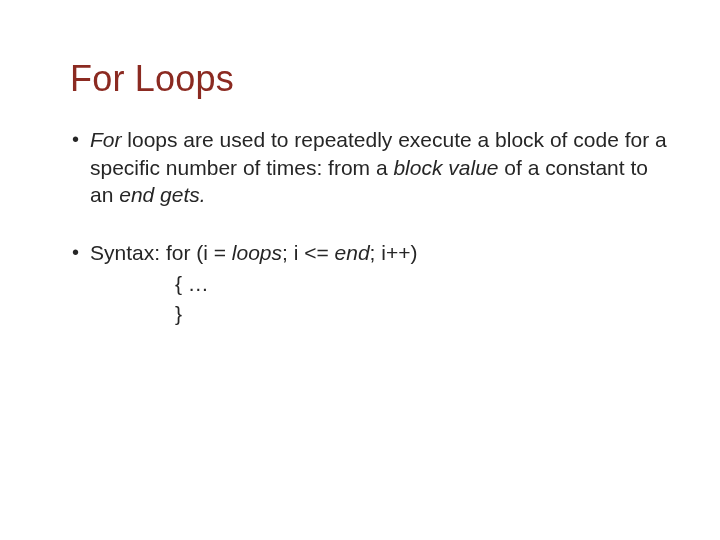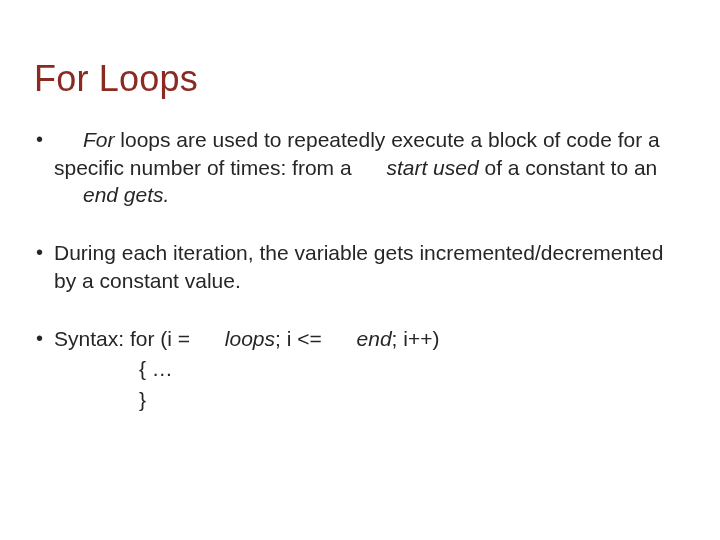--- a/index.html
+++ b/index.html
@@ -8,21 +8,21 @@
     width: 720px;
     height: 540px;
     background: #ffffff;
     font-family: Arial, "Helvetica Neue", Helvetica, sans-serif;
     color: #222;
   }
   .slide {
     box-sizing: border-box;
     width: 720px;
     height: 540px;
-    padding: 58px 48px 40px 32px;
+    padding: 58px 48px 40px 68px;
     position: relative;
   }
   .title {
     font-size: 36px;
     font-weight: 400;
     color: #8b2a21;
     letter-spacing: 0.2px;
     margin: 0 0 26px 2px;
   }
   ul.bullets {
@@ -40,21 +40,21 @@
   }
   ul.bullets > li::before {
     content: "•";
     position: absolute;
     left: 0;
     top: 0;
     color: #262626;
     font-size: 20px;
     line-height: 1.32;
   }
-  .italic { font-style: italic; margin-left: 29px; }
+  .italic { font-style: italic; }
   .syntax-block {
     margin-top: 2px;
     margin-left: 85px; 
     font-size: 21px;
     line-height: 1.45;
     color: #262626;
   }
   .label-syntax {
     display: inline;
     margin-top: 44px;
@@ -62,26 +62,23 @@
 </style>
 </head>
 <body>
 
 <div class="slide">
   <h1 class="title">For Loops</h1>
 
   <ul class="bullets">
 
     <li>
-      <span class="italic">For</span><span> loops are used to repeatedly execute a block of code for a specific number of times: from a </span><span class="italic">start used</span><span> of a constant to an </span><span class="italic">end gets.</span>
+      <span class="italic">For</span><span> loops are used to repeatedly execute a block of code for a specific number of times: from a </span><span class="italic">block value</span><span> of a constant to an </span><span class="italic">end gets.</span>
     </li>
 
-    <li>
-      <span>During each iteration, the variable gets incremented/decremented by a constant value.</span>
-    </li>
 
     <li>
       <span class="label-syntax">Syntax:  </span><span>for (i = </span><span class="italic">loops</span><span>; i &lt;= </span><span class="italic">end</span><span>; i++)</span>
       <div class="syntax-block">
         <div>{ …</div>
         <div>}</div>
       </div>
     </li>
 
   </ul>

